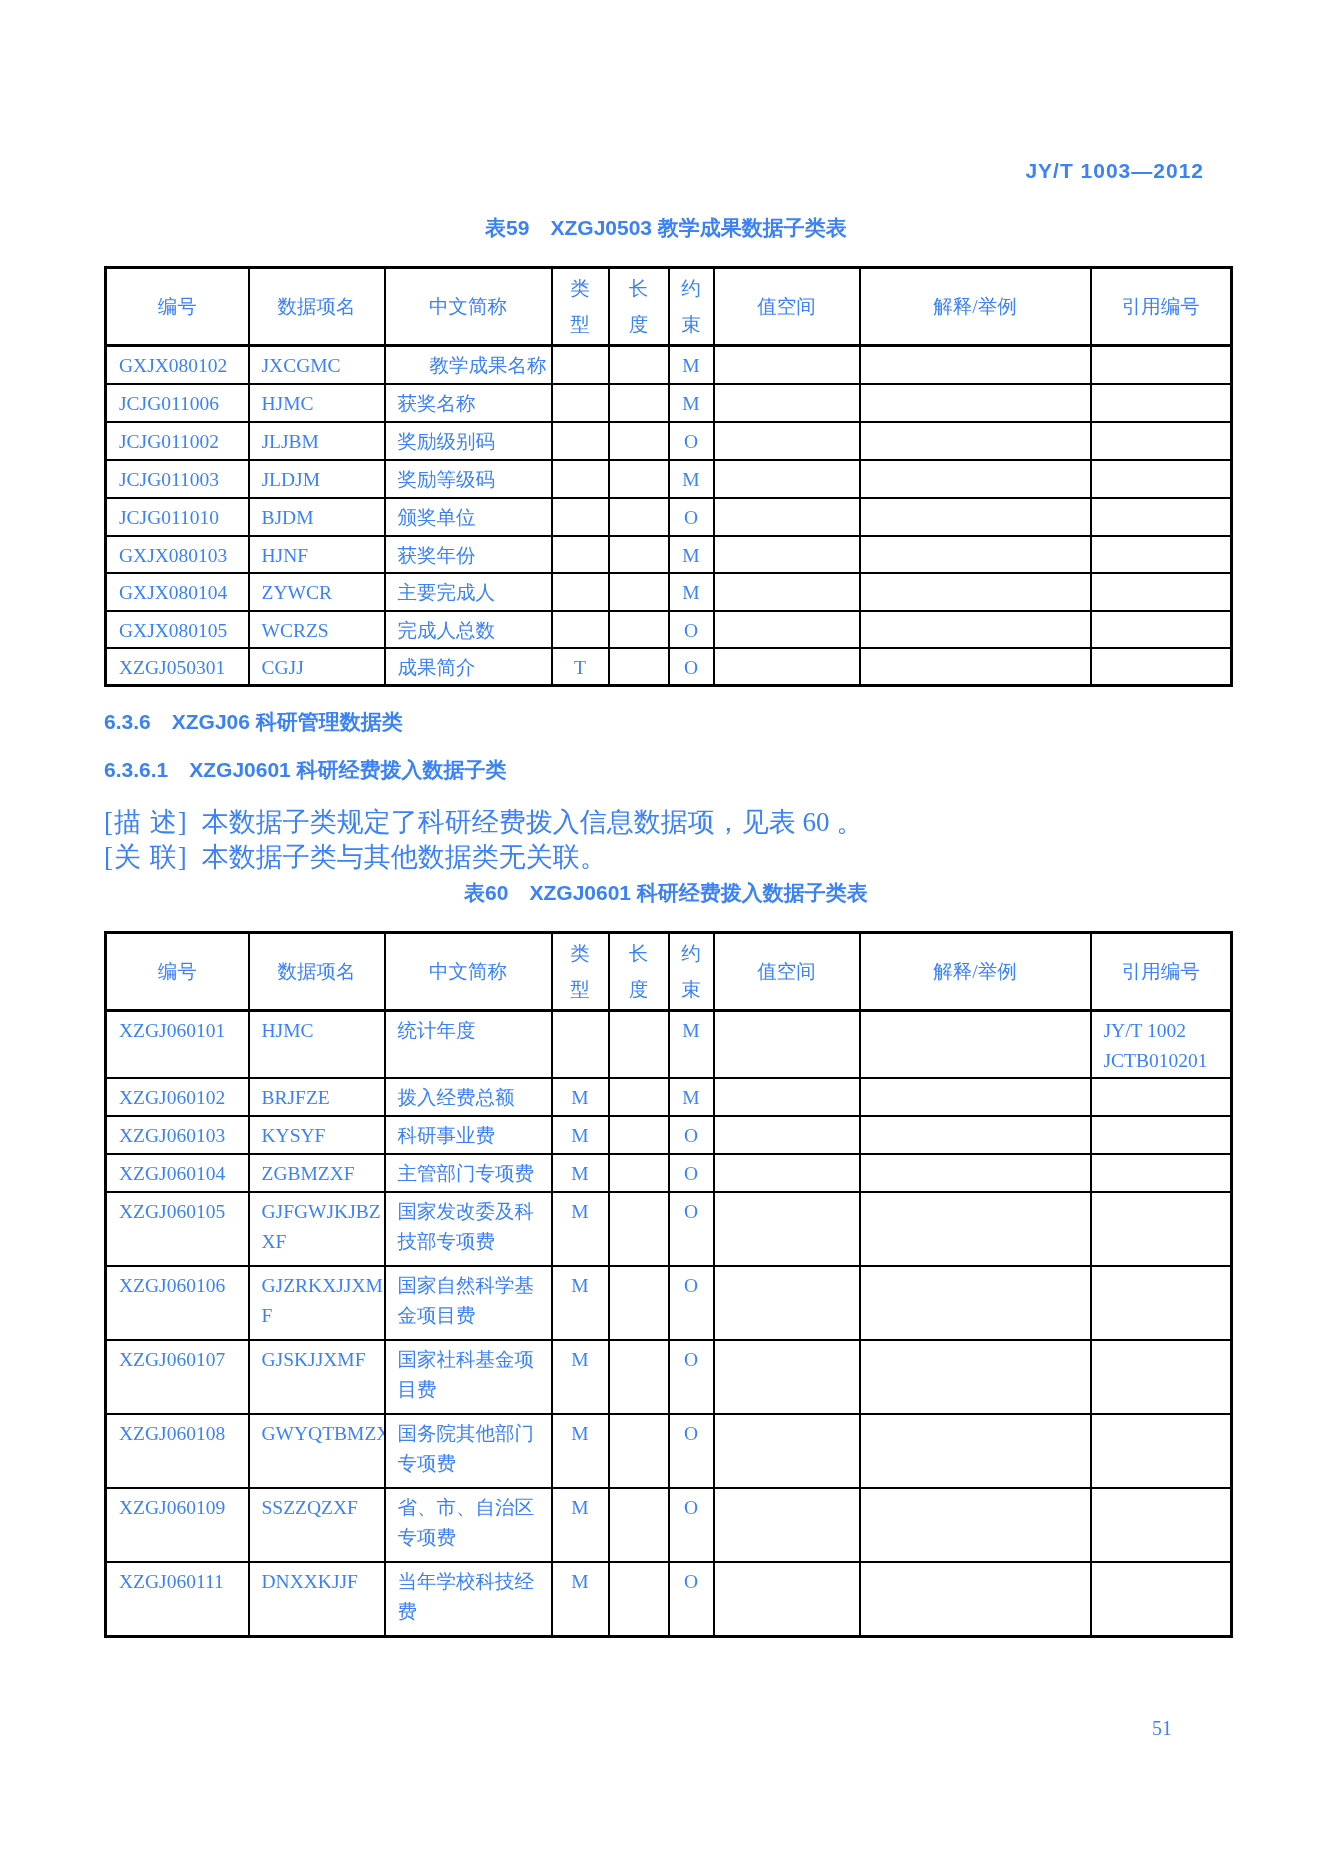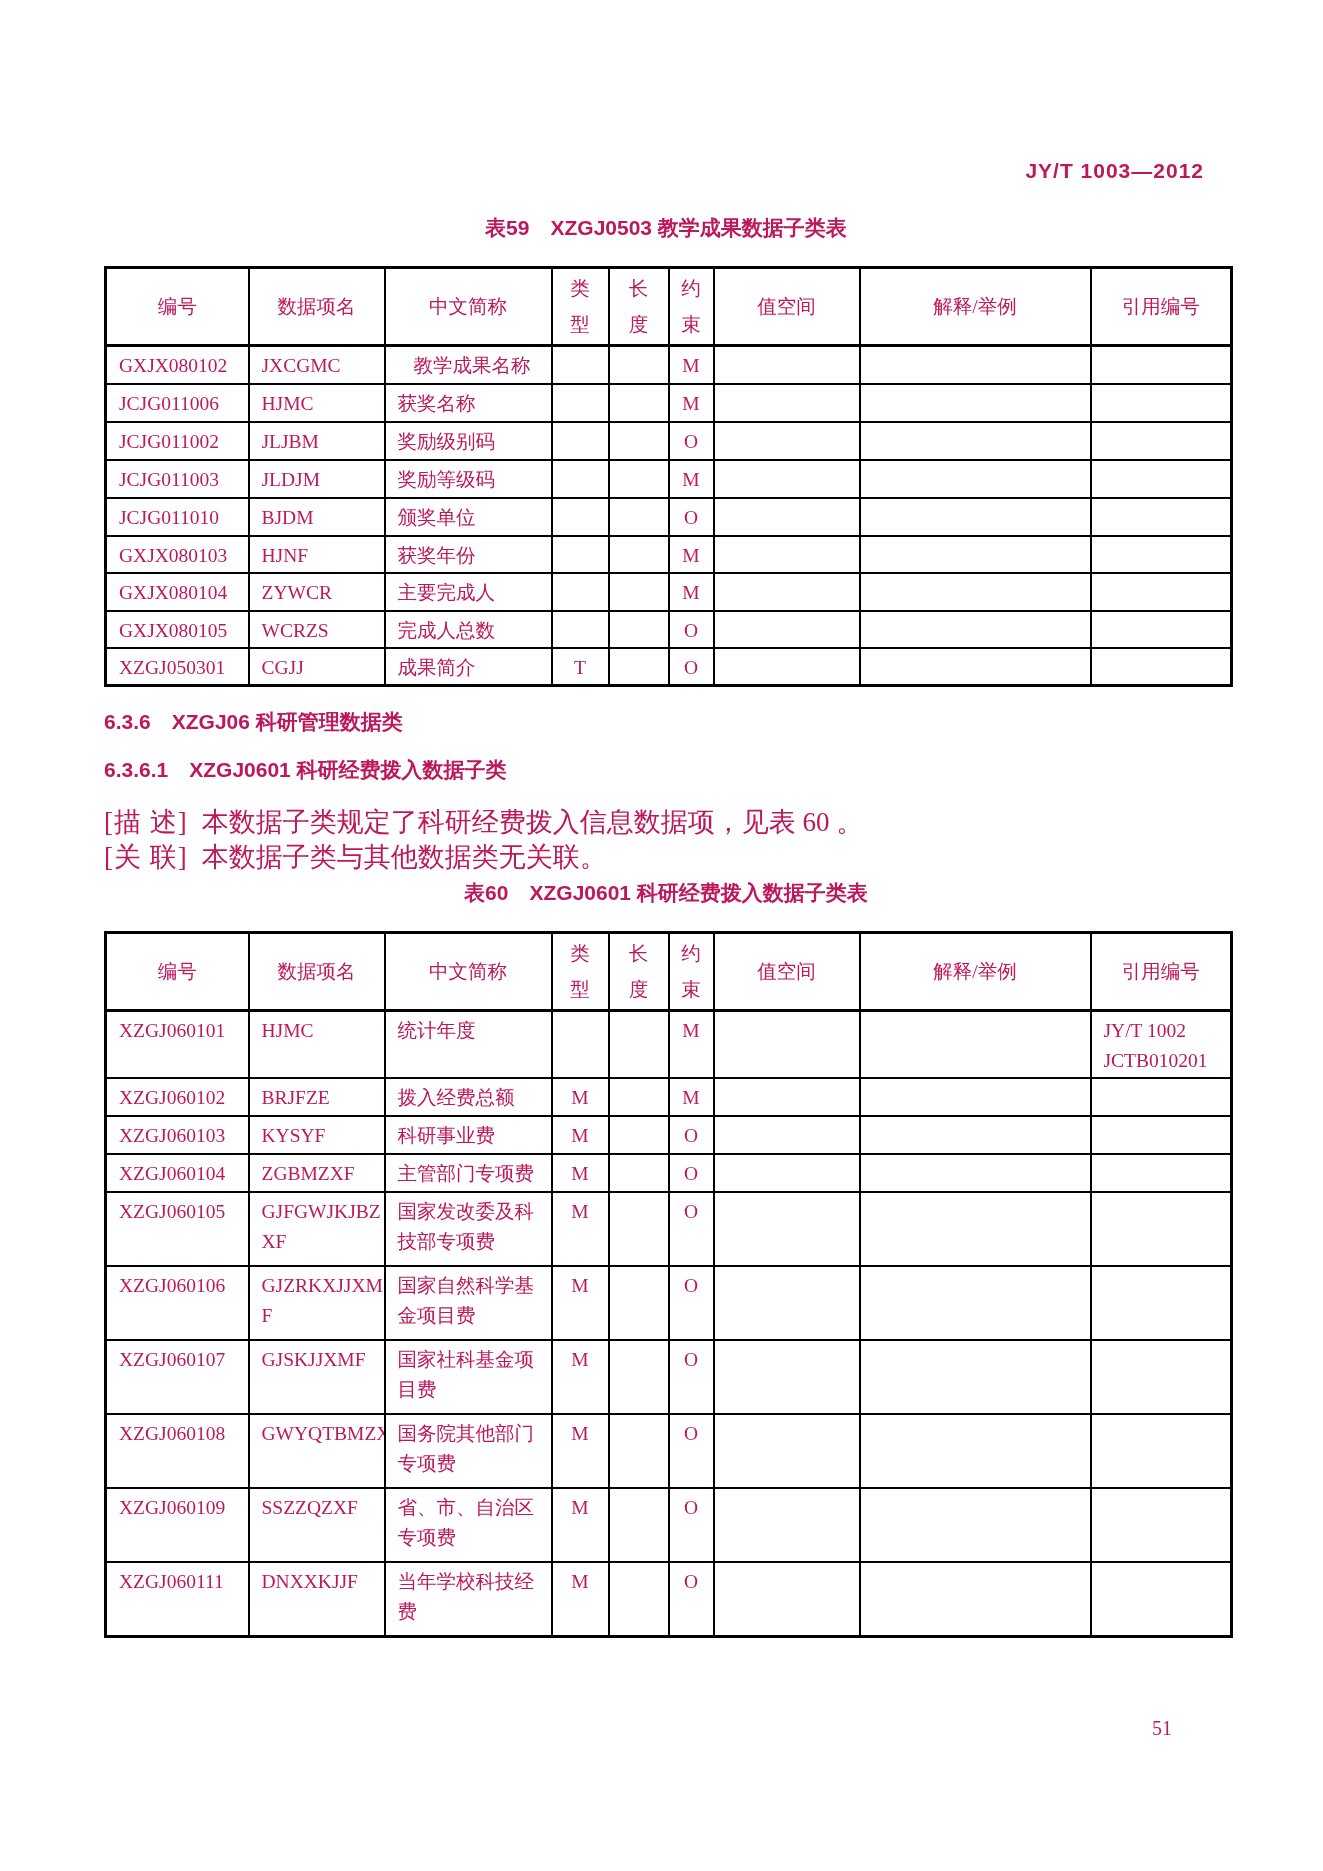--- a/index.html
+++ b/index.html
@@ -1,20 +1,20 @@
 <!DOCTYPE html>
 <html><head>
 <meta charset="utf-8">
 <style>
   html,body{margin:0;padding:0;background:#e8e8e8;}
   .page{
     position:relative;
     width:1323px;height:1871px;
     background:#ffffff;
-    color:#be185d;
+    color:#3b82f6;
     font-family:"Liberation Serif","DejaVu Serif",serif;
     overflow:hidden;
     text-decoration:underline;
   }
   .content{position:absolute;left:104px;top:0;width:1124px;}
   .doc-number{
     margin-top:158px;
     text-align:right;
     padding-right:24px;
     font-family:"Liberation Sans","DejaVu Sans",sans-serif;
@@ -120,21 +120,21 @@
 束</th>
             <th>值空间</th>
             <th>解释/举例</th>
             <th>引用编号</th>
           </tr>
         </thead>
         <tbody>
           <tr style="height: 38px;">
             <td class="c0" style="text-align: left;">GXJX080102</td>
             <td class="c1" style="text-align: left;">JXCGMC</td>
-            <td class="c2" style="text-align: center;">教学成果名称</td>
+            <td class="c2" style="text-align: right;">教学成果名称</td>
             <td class="c3" style="text-align: center;"></td>
             <td class="c4" style="text-align: center;"></td>
             <td class="c5" style="text-align: center;">M</td>
             <td class="c6" style="text-align: left;"></td>
             <td class="c7" style="text-align: left;"></td>
             <td class="c8" style="text-align: left;"></td>
           </tr>
           <tr style="height: 38px;">
             <td class="c0" style="text-align: left;">JCJG011006</td>
             <td class="c1" style="text-align: left;">HJMC</td>

